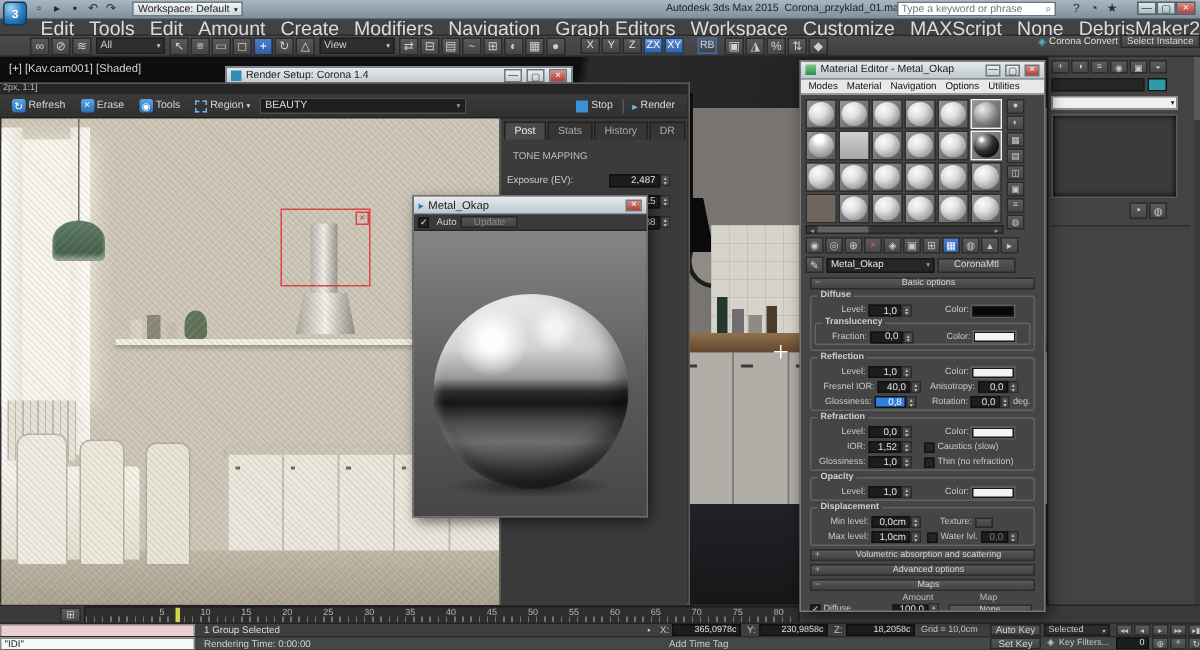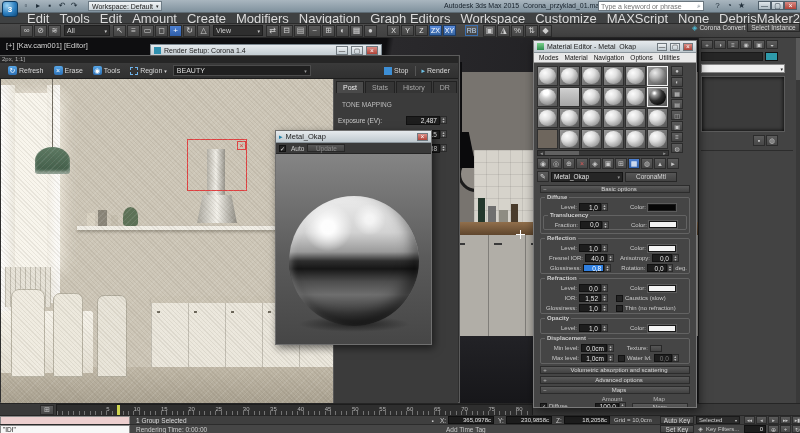--- a/index.html
+++ b/index.html
@@ -145,21 +145,21 @@
     <div class="ab" style="left:478px;top:160px;width:7px;height:30px;background:#24382c"></div>
     <div class="ab" style="left:488px;top:168px;width:8px;height:22px;background:#6f6f6f"></div>
     <div class="ab" style="left:499px;top:172px;width:9px;height:18px;background:#8e8c82"></div>
     <div class="ab" style="left:511px;top:166px;width:7px;height:24px;background:#4a3c2c"></div>
     <div class="ab" style="left:414px;top:184px;width:284px;height:13px;background:linear-gradient(#916f4c,#5f462d)"></div>
     <div class="ab" style="left:414px;top:197px;width:284px;height:101px;background:#b1aea7;background-image:linear-gradient(90deg,rgba(0,0,0,.28) 1px,transparent 1px);background-size:37px 100%"></div>
     <div class="ab" style="left:420px;top:205px;width:270px;height:2px;background:repeating-linear-gradient(90deg,#3a3a3a 0 8px,transparent 8px 37px)"></div>
     <div class="ab" style="left:0;top:298px;width:698px;height:76px;background:linear-gradient(#222226,#151518)"></div>
     <div class="ab" style="left:516px;top:192px;width:9px;height:9px;background:linear-gradient(#fff,#fff) 4px 0/1px 9px no-repeat,linear-gradient(#fff,#fff) 0 4px/9px 1px no-repeat"></div>
   </div>
-  <div class="ab vp-label" style="top:41px">[+] [Kav.cam001] [Editor]</div>
+  <div class="ab vp-label" style="top:41px">[+] [Kav.cam001] [Shaded]</div>
 
   <div class="ab win-title" style="left:150px;top:44px;width:232px;height:13px;z-index:5">
     <span style="width:7px;height:7px;background:#2e8fae;display:inline-block"></span>
     <span class="t" style="font-size:7px">Render Setup: Corona 1.4</span>
     <span class="wbtn">—</span>
     <span class="wbtn">▢</span>
     <span class="wbtn close">×</span>
   </div>
 
   <div class="ab vfb">

